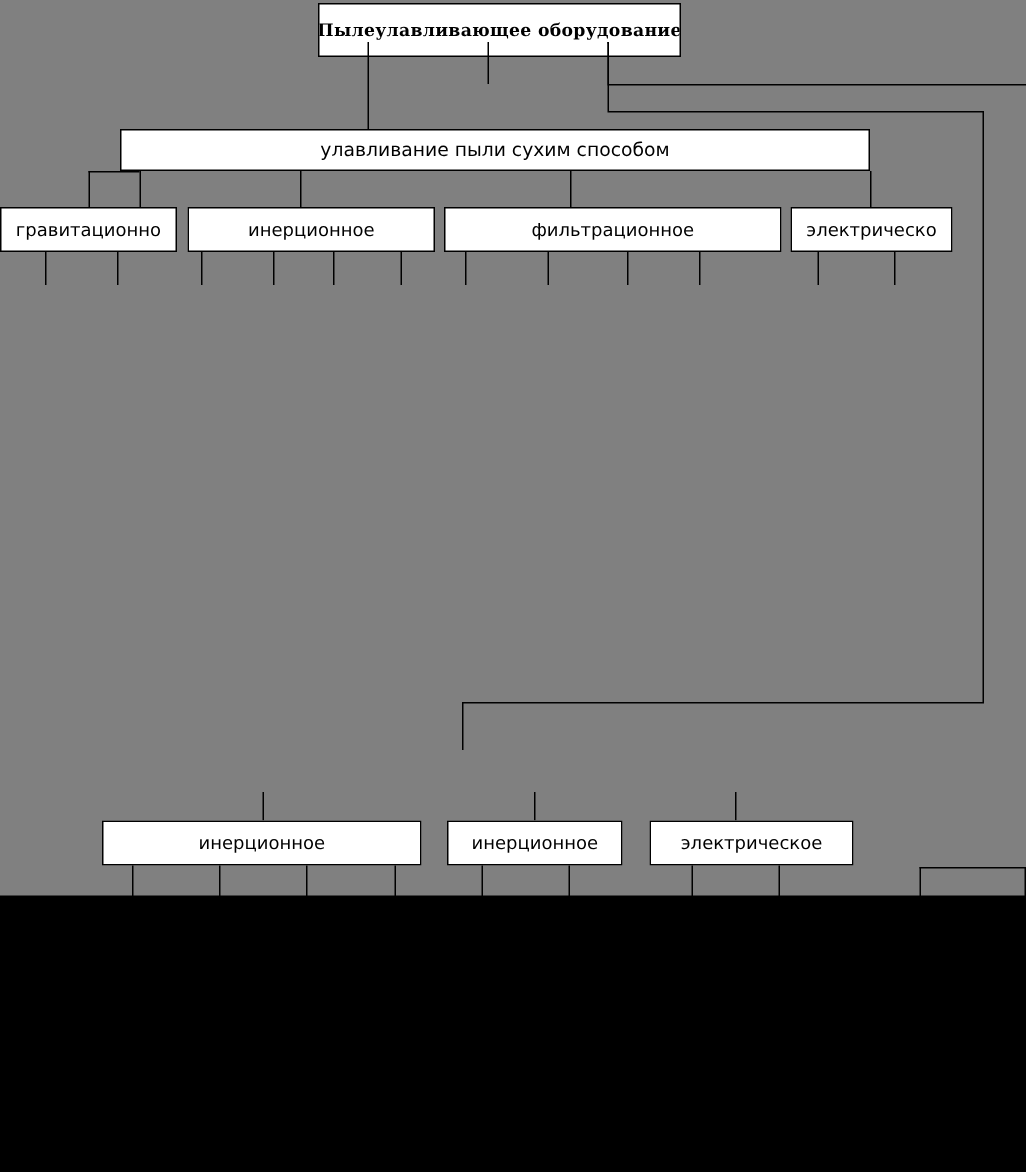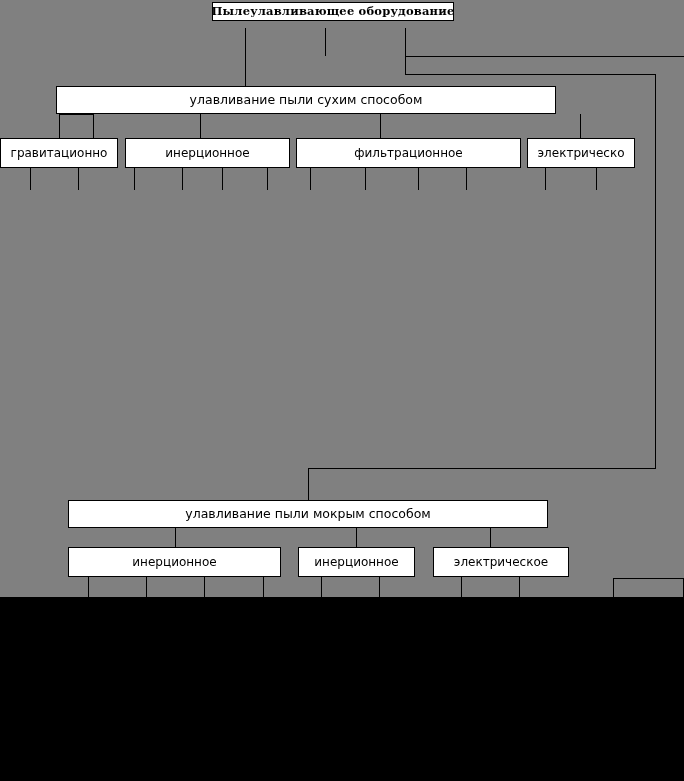--- a/index.html
+++ b/index.html
@@ -64,40 +64,40 @@
     border: 1px solid #000000;
     border-bottom: none;
     background: #808080;
   }
 </style>
 </head>
 <body>
 
 <div id="canvas">
 
-  <div class="node root" style="left:212px; top:2px; width:242px; height:19px;">
+  <div class="node root" style="left:212px; top:2px; width:242px; height:36px;">
     <span class="lbl">Пылеулавливающее оборудование</span>
   </div>
 
   <div class="vline" style="left:245px; top:28px; height:58px;"></div>
 
   <div class="vline" style="left:325px; top:28px; height:28px;"></div>
 
   <div class="vline" style="left:405px; top:28px; height:46px;"></div>
   <div class="hline" style="left:405px; top:74px; width:251px;"></div>
 
   <div class="vline" style="left:405px; top:28px; height:1px;"></div>
   <div class="hline" style="left:405px; top:56px; width:279px;"></div>
   <div class="vline" style="left:405px; top:28px; height:28px;"></div>
 
   <div class="vline" style="left:655px; top:74px; height:394px;"></div>
   <div class="hline" style="left:308px; top:468px; width:348px;"></div>
   <div class="vline" style="left:308px; top:468px; height:32px;"></div>
 
-  <div class="node level2" style="left:56px; top:86px; width:500px; height:28px;">
+  <div class="node level2" style="left:80px; top:86px; width:500px; height:28px;">
     <span class="lbl">улавливание пыли сухим способом</span>
   </div>
 
   <div class="vline" style="left:59px; top:114px; height:24px;"></div>
   <div class="hline" style="left:59px; top:114px; width:34px;"></div>
   <div class="vline" style="left:93px; top:114px; height:24px;"></div>
   <div class="vline" style="left:200px; top:114px; height:24px;"></div>
   <div class="vline" style="left:380px; top:114px; height:24px;"></div>
   <div class="vline" style="left:580px; top:114px; height:24px;"></div>
 
@@ -120,23 +120,20 @@
   <div class="vline" style="left:182px; top:168px; height:22px;"></div>
   <div class="vline" style="left:222px; top:168px; height:22px;"></div>
   <div class="vline" style="left:267px; top:168px; height:22px;"></div>
   <div class="vline" style="left:310px; top:168px; height:22px;"></div>
   <div class="vline" style="left:365px; top:168px; height:22px;"></div>
   <div class="vline" style="left:418px; top:168px; height:22px;"></div>
   <div class="vline" style="left:466px; top:168px; height:22px;"></div>
   <div class="vline" style="left:545px; top:168px; height:22px;"></div>
   <div class="vline" style="left:596px; top:168px; height:22px;"></div>
 
-  <div class="node level2" style="left:68px; top:500px; width:480px; height:28px;">
-    <span class="lbl">улавливание пыли мокрым способом</span>
-  </div>
 
   <div class="vline" style="left:175px; top:528px; height:19px;"></div>
   <div class="vline" style="left:356px; top:528px; height:19px;"></div>
   <div class="vline" style="left:490px; top:528px; height:19px;"></div>
 
   <div class="node level3" style="left:68px; top:547px; width:213px; height:30px;">
     <span class="lbl">инерционное</span>
   </div>
   <div class="node level3" style="left:298px; top:547px; width:117px; height:30px;">
     <span class="lbl">инерционное</span>

